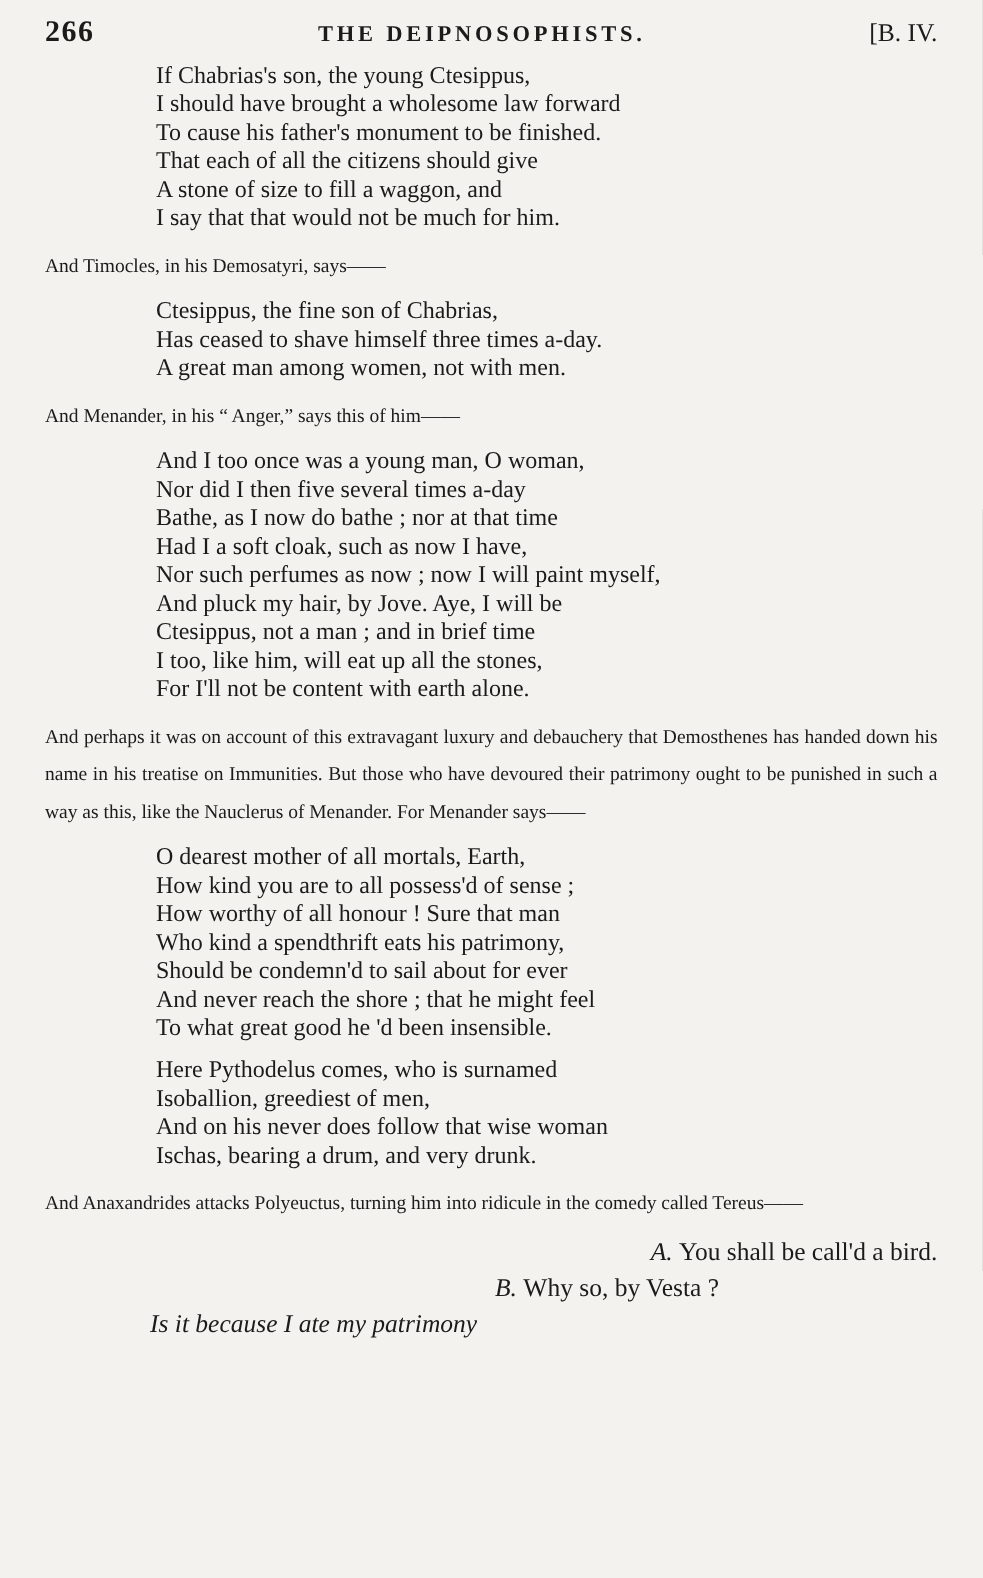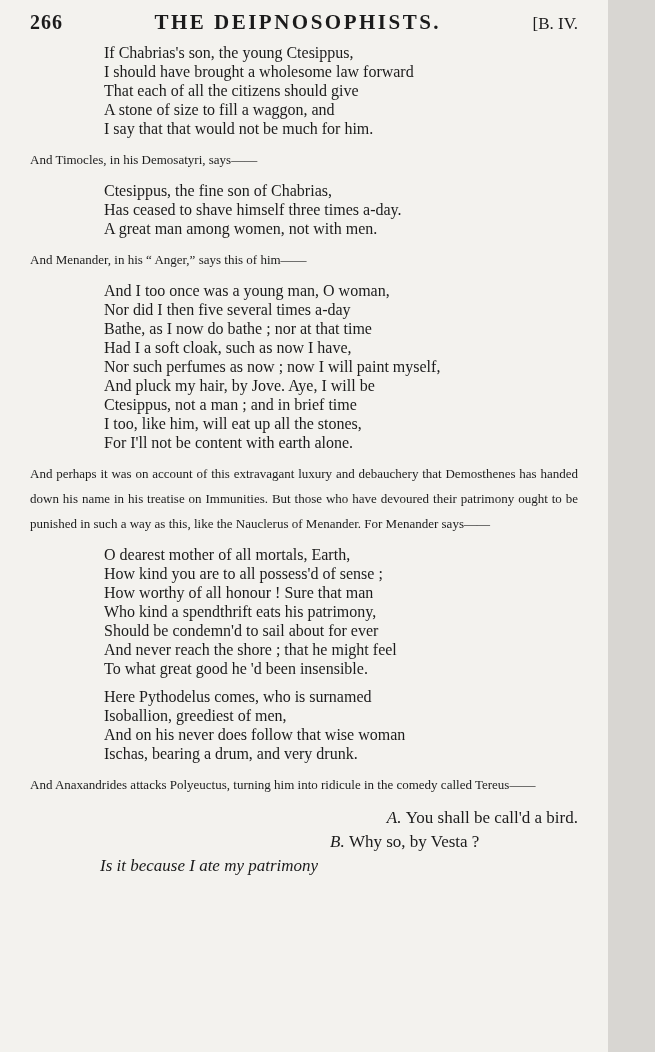--- a/index.html
+++ b/index.html
@@ -1,33 +1,33 @@
 <!DOCTYPE html>
 <html><head>
 <meta charset="utf-8">
 <style>
   html, body { margin: 0; padding: 0; background: #d8d6d2; }
   .page {
-    width: 608px;
+    width: 655px;
     height: 1052px;
     background: #f3f2ee;
     box-sizing: border-box;
     padding: 10px 30px 0 30px;
     font-family: "Liberation Serif", "DejaVu Serif", serif;
     color: #1b1b1b;
     overflow: hidden;
   }
   .page-header {
     display: flex;
     align-items: baseline;
     justify-content: space-between;
     margin-bottom: 8px;
   }
   .page-number { font-size: 20px; font-weight: 700; letter-spacing: 1px; }
-  .running-title { font-size: 21px; font-weight: 700; letter-spacing: 2.5px; text-align: center; }
+  .running-title { font-size: 15px; font-weight: 700; letter-spacing: 2.5px; text-align: center; }
   .book-ref { font-size: 17px; }
   .verse {
     font-size: 16px;
     line-height: 19px;
     margin: 5px 0 9px 74px;
   }
   .prose {
     font-size: 13px;
     line-height: 25px;
     margin: 9px 0;
@@ -46,20 +46,21 @@
 <div class="page">
   <div class="page-header">
     <span class="page-number">266</span>
     <span class="running-title">THE DEIPNOSOPHISTS.</span>
     <span class="book-ref">[B. IV.</span>
   </div>
   <div>
       <div class="verse">
         <div class="verse-line">If Chabrias's son, the young Ctesippus,</div>
         <div class="verse-line">I should have brought a wholesome law forward</div>
+        <div class="verse-line">To cause his father's monument to be finished.</div>
         <div class="verse-line">That each of all the citizens should give</div>
         <div class="verse-line">A stone of size to fill a waggon, and</div>
         <div class="verse-line">I say that that would not be much for him.</div>
       </div>
       <p class="prose ">And Timocles, in his Demosatyri, says——</p>
       <div class="verse">
         <div class="verse-line">Ctesippus, the fine son of Chabrias,</div>
         <div class="verse-line">Has ceased to shave himself three times a-day.</div>
         <div class="verse-line">A great man among women, not with men.</div>
       </div>

